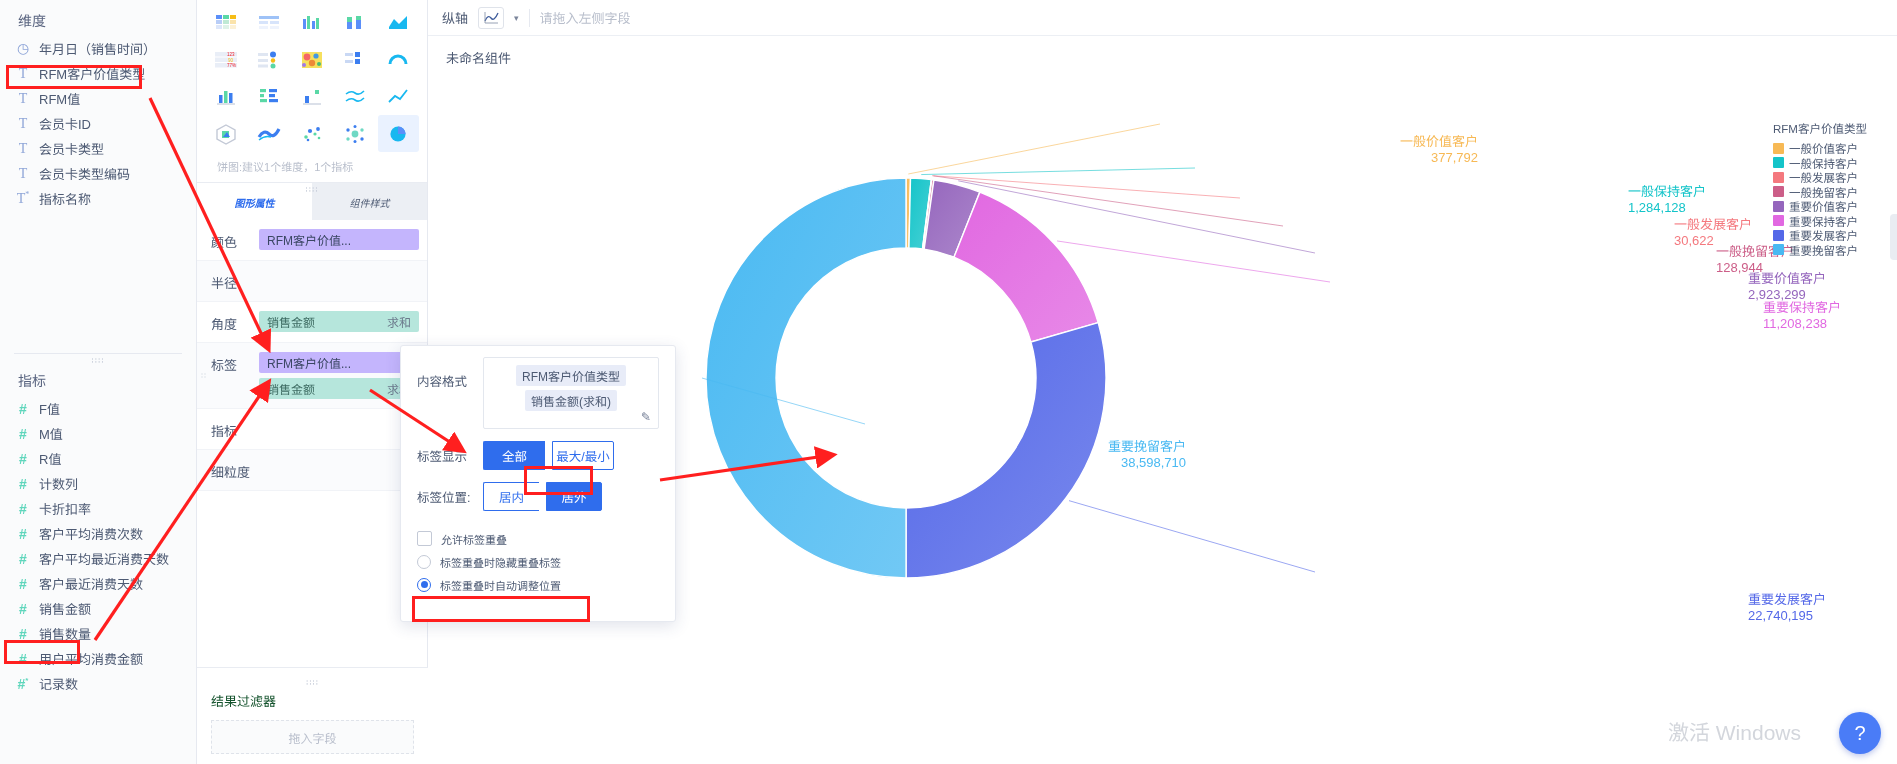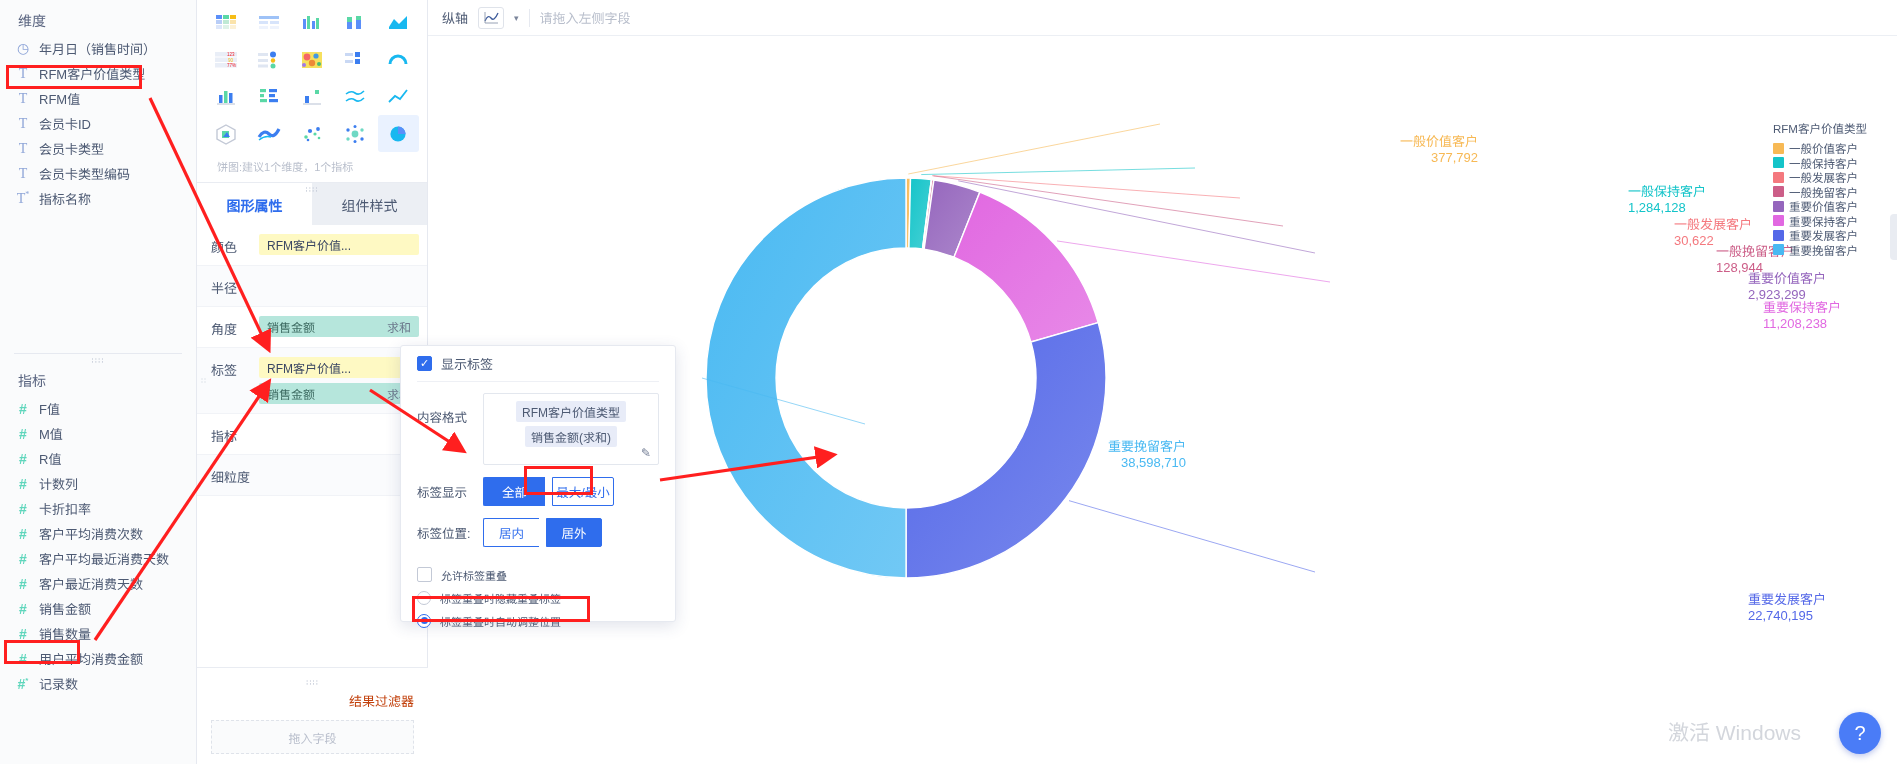--- a/index.html
+++ b/index.html
@@ -65,51 +65,51 @@
     font-size: 11px; color: #b9bfcc; padding: 6px 10px 8px 12px; white-space: nowrap;
   }
   .cfg-tabs {
     display:flex; border-top: 1px solid #e9ecf2; position: relative; background:#fff;
   }
   .cfg-tabs .grip2 {
     position:absolute; left: 50%; transform: translateX(-50%); top: 2px;
     font-size: 8px; letter-spacing:1px; color:#c3c9d6;
   }
   .cfg-tab {
-    flex:1; text-align:center; font-size:14px; padding: 12px 0 10px 0; cursor:pointer;
-    color:#4d5a73; background:#eceff4;
+    flex:1; text-align:center; font-size:10px; padding: 12px 0 10px 0; cursor:pointer;
+    color:#4d5a73; background:#eceff4;font-style:italic;
   }
   .cfg-tab.active { color:#2f6ded; background:#ffffff; font-weight:bold; }
 
   .prop-rows { padding: 0; }
   .prop-row {
     display:flex; align-items: flex-start; gap: 6px;
     padding: 9px 8px 9px 14px; min-height: 38px;
     border-bottom: 1px solid #f1f3f7; position: relative;
   }
   .prop-row.alt { background: #fafbfd; }
   .prop-label { font-size:13px; color:#4d5a73; width: 42px; flex: 0 0 42px; padding-top: 3px; }
   .prop-fields { flex:1; display:flex; flex-direction:column; gap:5px; }
   .pill {
     display:flex; align-items:center; justify-content:space-between;
     height: 21px; border-radius: 2px; font-size: 12px; padding: 0 8px;
     white-space: nowrap; cursor: pointer; overflow:hidden;
   }
-  .pill.blue { background: #fef9c3; color:#3a4663; }
+  .pill.blue { background: #c4b5fd; color:#3a4663; }
   .pill.green { background: #b6e6dc; color:#3d6b62; }
   .pill .agg { color:#6c7a8c; font-size:12px; }
   .row-grip {
     position:absolute; left: 3px; top: 50%; transform: translateY(-50%);
     writing-mode: vertical-rl; font-size:7px; color:#c3c9d6; letter-spacing:1px;
   }
   .result-filter {
     position: absolute; left: 0; bottom: 0; width: 231px;
     border-top: 1px solid #e9ecf2; background:#fff; padding: 10px 0 0 0;
   }
-  .rf-title { font-size: 13px; color:#c2410c; padding: 4px 14px 10px 14px; text-align: right; }
+  .rf-title { font-size: 13px; color:#14532d; padding: 4px 14px 10px 14px; }
   .rf-drop {
     margin: 0 14px 10px 14px; height: 34px; border: 1px dashed #dfe3ea; background:#fafbfc;
     display:flex; align-items:center; justify-content:center;
     font-size:12px; color:#b9bfcc;
   }
   .rf-grip { text-align:center; font-size:8px; letter-spacing:1px; color:#c3c9d6; }
 
   
   .main {
     position: absolute; left: 428px; top: 0; right: 0; height: 764px; background: #fff;
@@ -546,20 +546,21 @@
             <path d="M1 10 Q4 3 7 7 T14 2" stroke="#3c5a9a" stroke-width="1.3" fill="none"></path>
             <path d="M1 1 L1 12 L14 12" stroke="#8c97ad" stroke-width="0.9" fill="none"></path>
           </svg>
       </span>
       <span class="tb-caret">▾</span>
       <span class="tb-sep"></span>
       <span class="tb-drop">请拖入左侧字段</span>
     </div>
 
     <div class="canvas">
+      <div class="comp-title">未命名组件</div>
 
       <div class="chart-wrap">
         <svg id="donut-svg" width="1469" height="728" viewBox="0 0 1469 728" style="position:absolute;left:0;top:0;">
             <defs>
               <linearGradient id="g0" x1="0" y1="0" x2="1" y2="1">
                 <stop offset="0%" stop-color="#f7b955"></stop>
                 <stop offset="100%" stop-color="#f7b955" stop-opacity="0.78"></stop>
               </linearGradient>
               <linearGradient id="g1" x1="0" y1="0" x2="1" y2="1">
                 <stop offset="0%" stop-color="#14c4c9"></stop>
@@ -681,24 +682,20 @@
           </div>
       </div>
 
       <div class="edge-tab"></div>
       <div class="watermark">激活 Windows</div>
       <div class="help-fab">?</div>
     </div>
   </div>
 
   <div class="popup">
-    <div class="pp-check">
-      <span class="cbox on"></span>
-      <span>显示标签</span>
-    </div>
 
     <div class="pp-field">
       <div class="pp-flabel">内容格式</div>
       <div class="fmt-box">
         <span class="fmt-chip">RFM客户价值类型</span>
         <span class="fmt-chip">销售金额(求和)</span>
         <span class="fmt-pen">✎</span>
       </div>
     </div>
 

